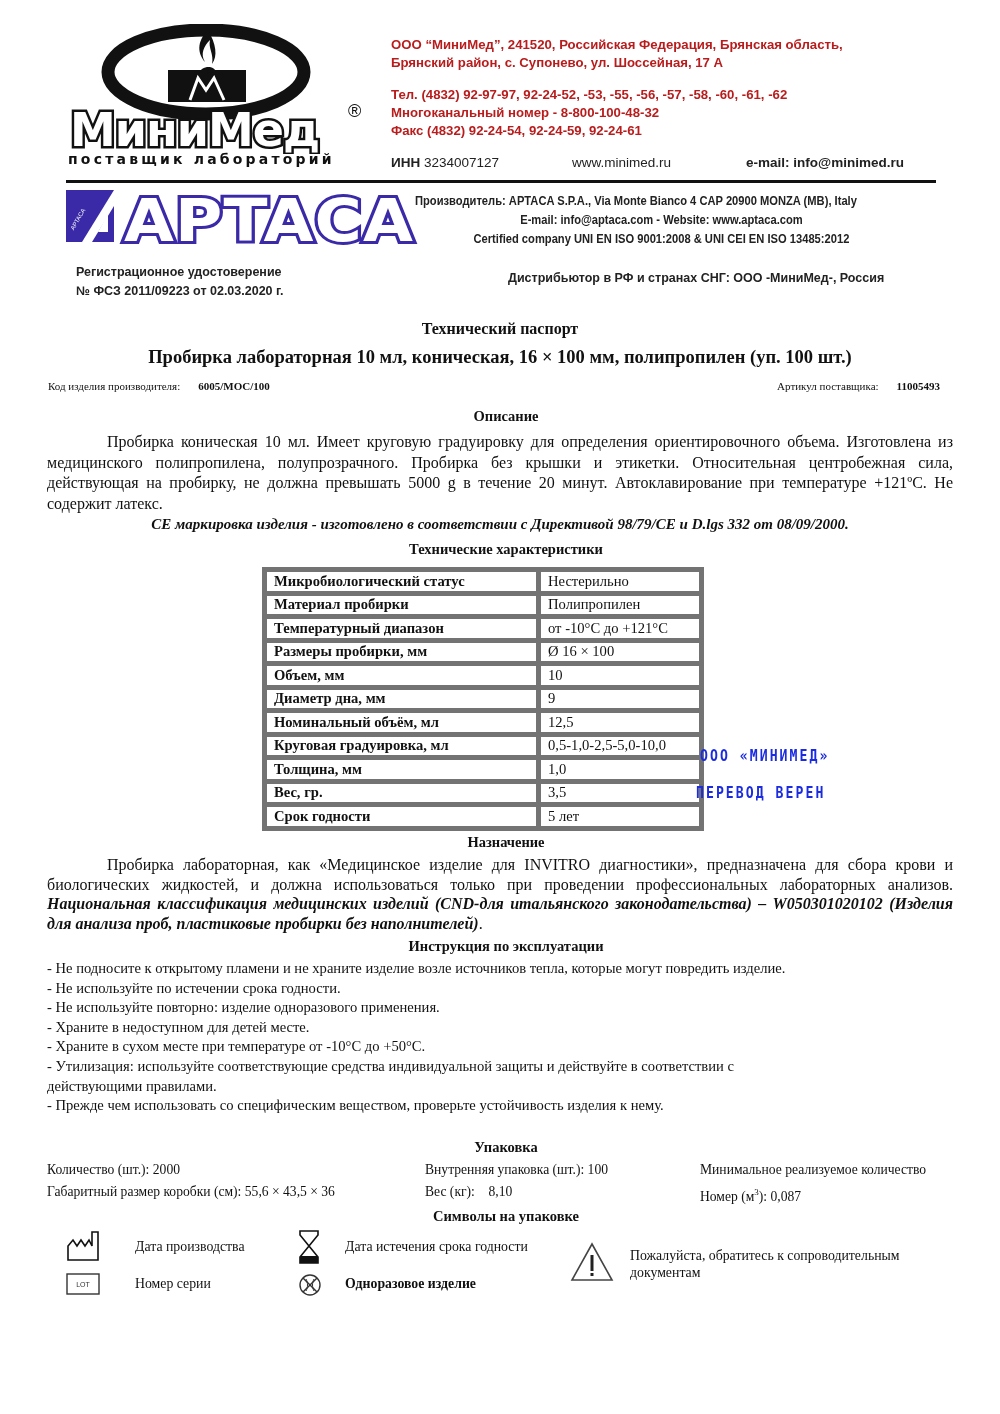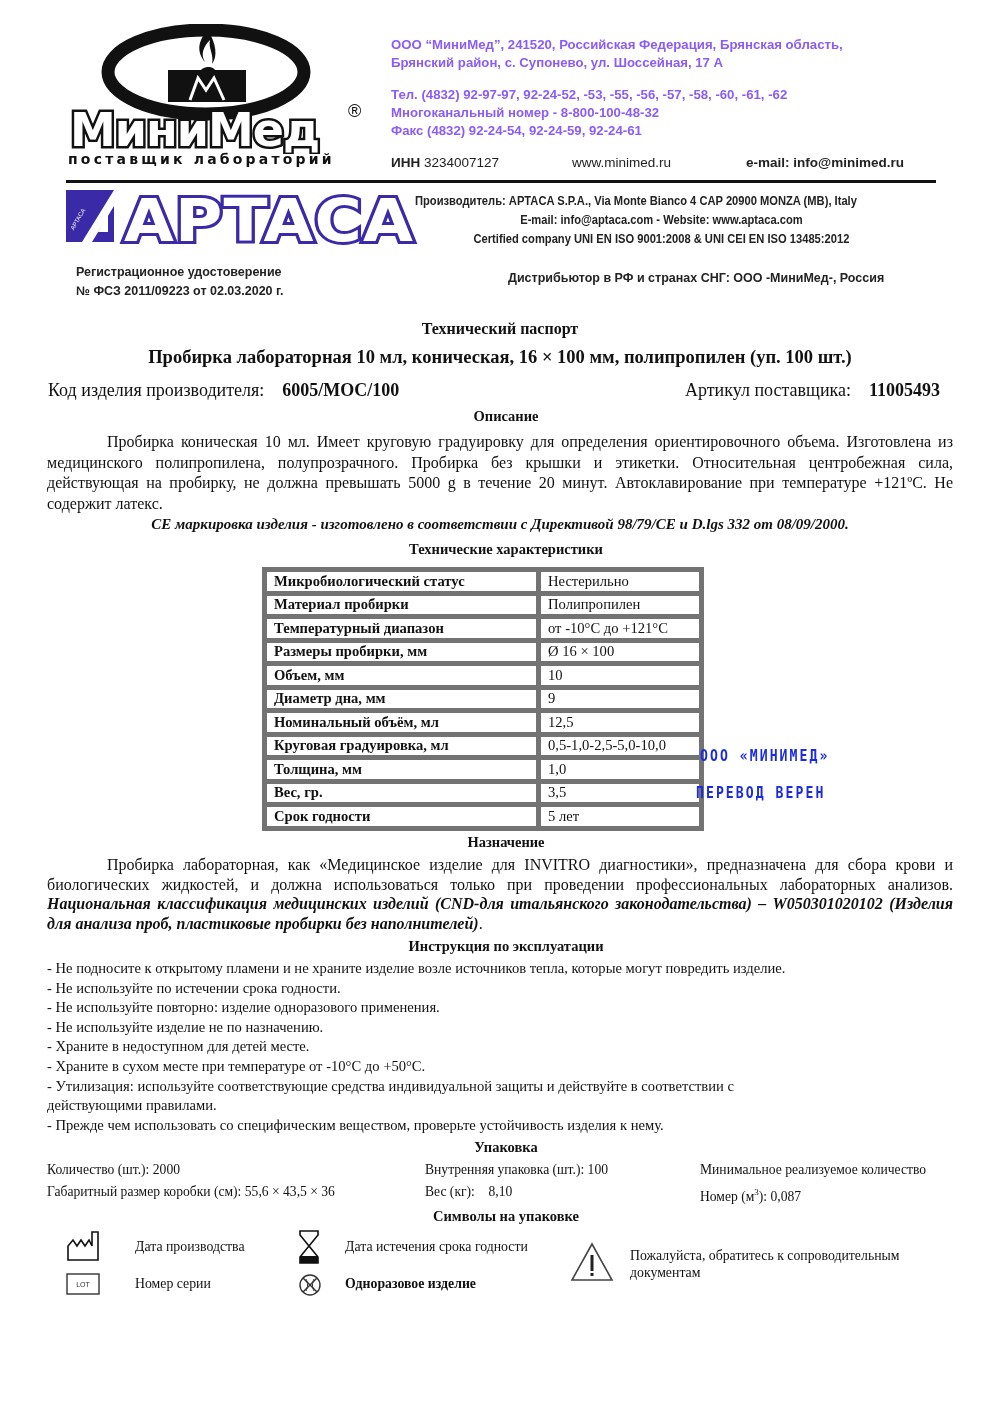--- a/index.html
+++ b/index.html
@@ -5,40 +5,40 @@
   * { box-sizing: border-box; margin: 0; padding: 0; }
   html, body { width: 1000px; height: 1414px; background: #ffffff; overflow: hidden; }
   body { position: relative; font-family: "Liberation Serif", serif; color: #111; }
 
   
   .hdr-logo { position: absolute; left: 58px; top: 24px; width: 310px; height: 150px; }
   .hdr-logo svg { display: block; }
   .brand-tagline { position: absolute; left: 68px; top: 151px; font-family: "DejaVu Sans", sans-serif;
     font-size: 14px; font-weight: bold; letter-spacing: 3.2px; color: #111; white-space: nowrap; }
   .hdr-contacts { position: absolute; left: 391px; top: 36px; font-family: "Liberation Sans", sans-serif;
-    font-weight: bold; font-size: 13.2px; line-height: 18px; color: #8b5cf6; }
+    font-weight: bold; font-size: 13.2px; line-height: 18px; color: #b91c1c; }
   .hdr-contacts .gap { height: 14px; }
   .inn-row { position: absolute; top: 155px; font-family: "Liberation Sans", sans-serif; font-size: 13.5px; color: #222; }
   .inn-row b { font-weight: bold; margin-top: 16px; }
   .hr-main { position: absolute; left: 66px; top: 180px; width: 870px; height: 3px; background: #111; }
 
   .aptaca-logo { position: absolute; left: 62px; top: 186px; width: 360px; height: 60px; }
   .mfr-info { position: absolute; left: 415px; top: 192px; width: 530px; font-family: "Liberation Sans", sans-serif;
     font-weight: bold; font-size: 12px; line-height: 19px; color: #222; text-align: center; transform: scaleX(0.93); transform-origin: left top; }
   .mfr-info .first { text-align: left; white-space: nowrap; }
   .reg-cert { position: absolute; left: 76px; top: 263px; font-family: "Liberation Sans", sans-serif; font-weight: bold;
     font-size: 12.5px; line-height: 19px; color: #222; }
   .distrib { position: absolute; left: 508px; top: 271px; font-family: "Liberation Sans", sans-serif; font-weight: bold;
     font-size: 12.5px; color: #222; }
 
   
   .center { position: absolute; left: 0; width: 1000px; text-align: center; }
   .doc-title { top: 320px; font-size: 16px; font-weight: bold; }
   .doc-subtitle { top: 347px; font-size: 18.5px; font-weight: bold; }
-  .code-row { position: absolute; top: 380px; left: 48px; width: 892px; font-size: 18px; display: flex; justify-content: space-between; }
+  .code-row { position: absolute; top: 380px; left: 48px; width: 892px; font-size: 11px; display: flex; justify-content: space-between; }
   .code-row b { font-weight: bold; margin-left: 18px; }
   .sec-head { font-size: 14.5px; font-weight: bold; padding-left: 12px; }
   .para { position: absolute; left: 47px; width: 906px; font-size: 16px; line-height: 20.5px; text-align: justify; }
   .para .indent { display: inline-block; width: 60px; }
   .ce-line { top: 516px; font-size: 15px; font-weight: bold; font-style: italic; }
 
   
   .spec-table { position: absolute; left: 262px; top: 567px; border-collapse: collapse; font-size: 14.6px; }
   .spec-table td { border: 5px solid #737373; height: 23.5px; padding: 0 7px; vertical-align: middle; }
   .spec-table td.k { width: 274px; font-weight: bold; }
@@ -197,21 +197,20 @@
 <div class="para" style="top:855px; line-height:19.5px;">
   <span class="indent"></span><span>Пробирка лабораторная, как «Медицинское изделие для INVITRO диагностики», предназначена для сбора крови и биологических жидкостей, и должна использоваться только при проведении профессиональных лабораторных анализов.</span>
   <span class="italic-b">Национальная классификация медицинских изделий (CND-для итальянского законодательства) – W050301020102 (Изделия для анализа проб, пластиковые пробирки без наполнителей)</span><span>.</span>
 </div>
 
 <div class="center sec-head" style="top:938px;">Инструкция по эксплуатации</div>
 <ul class="instr" style="top:959px;">
   <li>- Не подносите к открытому пламени и не храните изделие возле источников тепла, которые могут повредить изделие.</li>
   <li>- Не используйте по истечении срока годности.</li>
   <li>- Не используйте повторно: изделие одноразового применения.</li>
-  <li>- Не используйте изделие не по назначению.</li>
   <li>- Храните в недоступном для детей месте.</li>
   <li>- Храните в сухом месте при температуре от -10°C до +50°C.</li>
   <li>- Утилизация: используйте соответствующие средства индивидуальной защиты и действуйте в соответствии с</li>
   <li>действующими правилами.</li>
   <li>- Прежде чем использовать со специфическим веществом, проверьте устойчивость изделия к нему.</li>
 </ul>
 
 <div class="center sec-head" style="top:1139px;">Упаковка</div>
 <div class="pack" style="left:47px; top:1159px;">
   <div>Количество (шт.): 2000</div>

